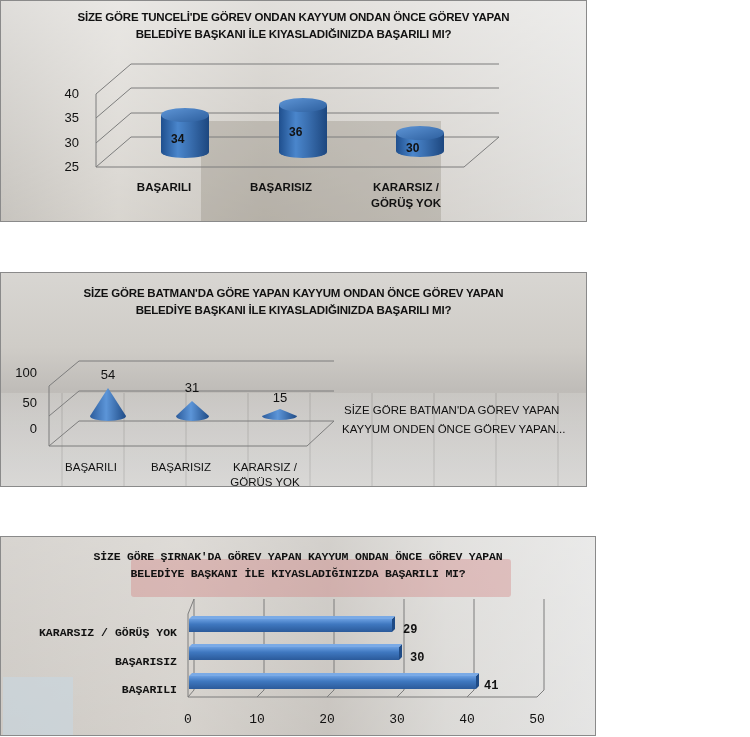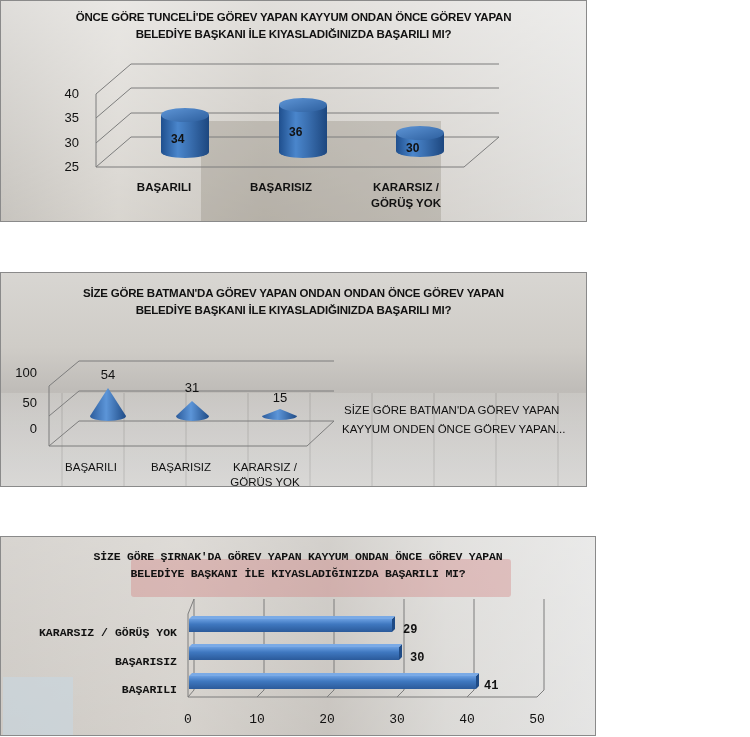--- a/index.html
+++ b/index.html
@@ -35,21 +35,21 @@
   .cat2 { font-size: 11.5px; fill: #111; }
   .val { font-size: 12px; font-weight: bold; fill: #111; }
   .val2 { font-size: 13px; fill: #111; }
 </style>
 </head>
 <body>
 
 <div class="panel" id="p1">
   <div class="bg"></div>
   <div class="title" style="top:8px;">
-    <span>ÖNCE GÖRE TUNCELİ'DE  GÖREV YAPAN  KAYYUM ONDAN ÖNCE  GÖREV YAPAN</span>
+    <span>SİZE GÖRE TUNCELİ'DE  GÖREV ONDAN  KAYYUM ONDAN ÖNCE  GÖREV YAPAN</span>
     <span>BELEDİYE BAŞKANI  İLE KIYASLADIĞINIZDA BAŞARILI MI?</span>
   </div>
   <svg width="587" height="222">
     <defs>
       <linearGradient id="cyl" x1="0" x2="1" y1="0" y2="0">
         <stop offset="0" stop-color="#1f4f8e"></stop>
         <stop offset="0.35" stop-color="#4a86cc"></stop>
         <stop offset="0.6" stop-color="#3a6fb0"></stop>
         <stop offset="1" stop-color="#1d477f"></stop>
       </linearGradient>
@@ -99,21 +99,21 @@
       <text x="280" y="190" text-anchor="middle">BAŞARISIZ</text>
       <text x="405" y="190" text-anchor="middle">KARARSIZ /</text>
       <text x="405" y="206" text-anchor="middle">GÖRÜŞ YOK</text>
     </g>
   </svg>
 </div>
 
 <div class="panel" id="p2">
   <div class="bg"></div>
   <div class="title" style="top:12px;">
-    <span>SİZE GÖRE BATMAN'DA  GÖREV YAPAN  ONDAN  ONDAN ÖNCE  GÖREV YAPAN</span>
+    <span>SİZE GÖRE BATMAN'DA  GÖRE YAPAN  KAYYUM  ONDAN ÖNCE  GÖREV YAPAN</span>
     <span>BELEDİYE BAŞKANI  İLE KIYASLADIĞINIZDA BAŞARILI MI?</span>
   </div>
   <svg width="587" height="215">
     <defs>
       <linearGradient id="cone" x1="0" x2="1" y1="0" y2="0">
         <stop offset="0" stop-color="#2c5c9c"></stop>
         <stop offset="0.45" stop-color="#5c95d8"></stop>
         <stop offset="1" stop-color="#1f4b86"></stop>
       </linearGradient>
     </defs>

